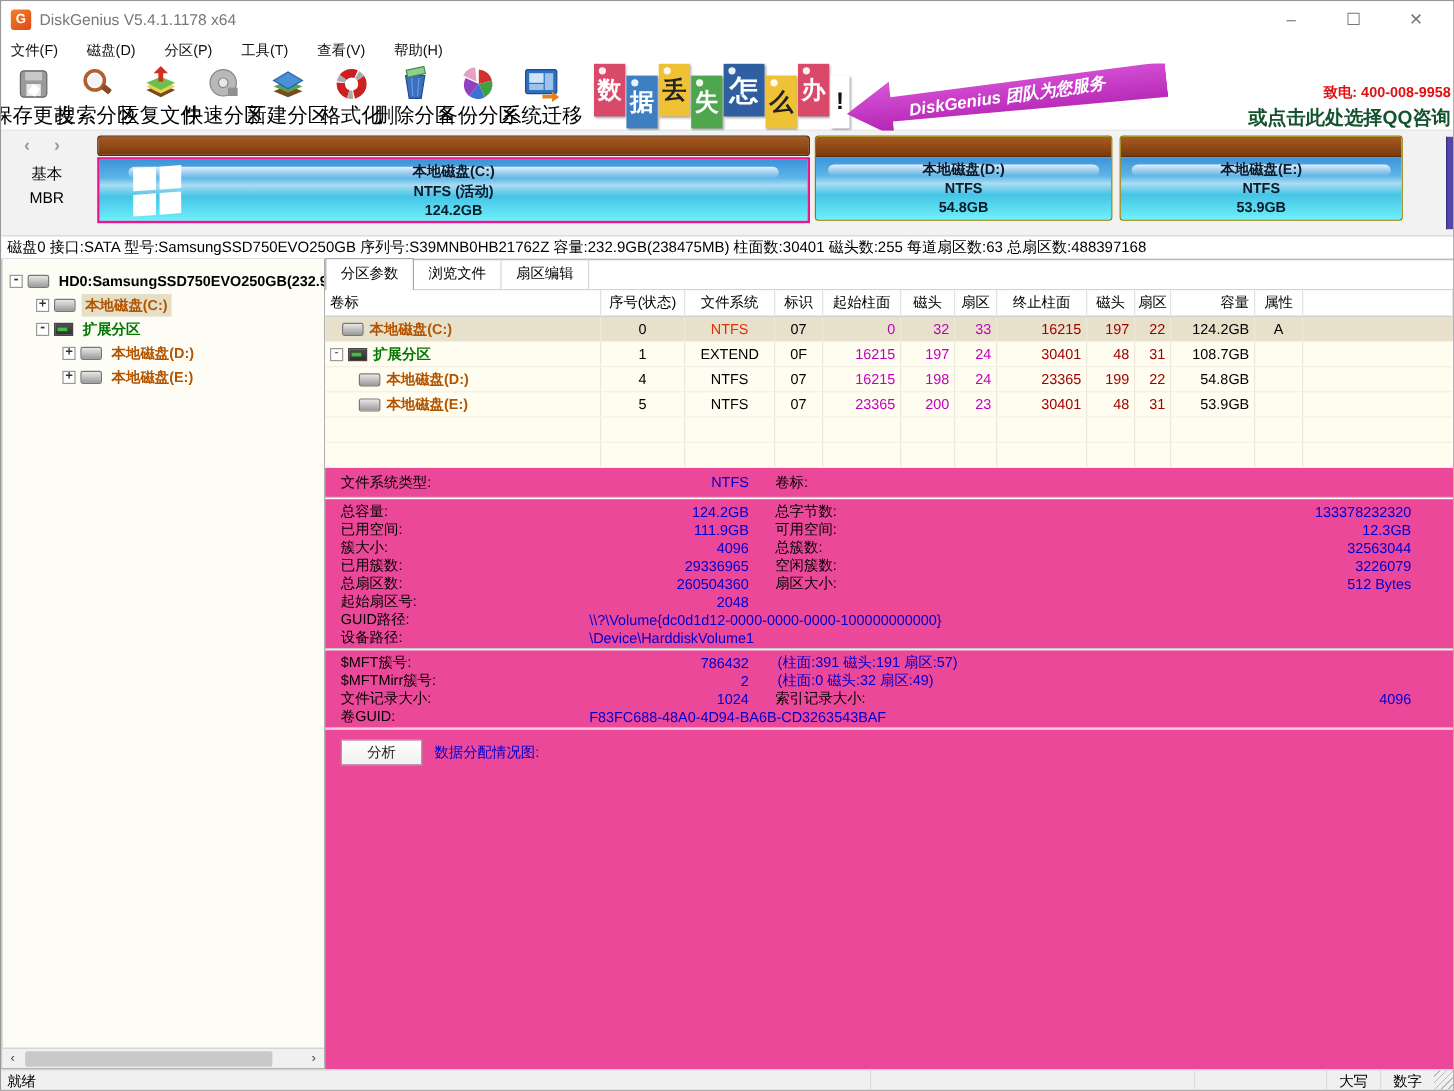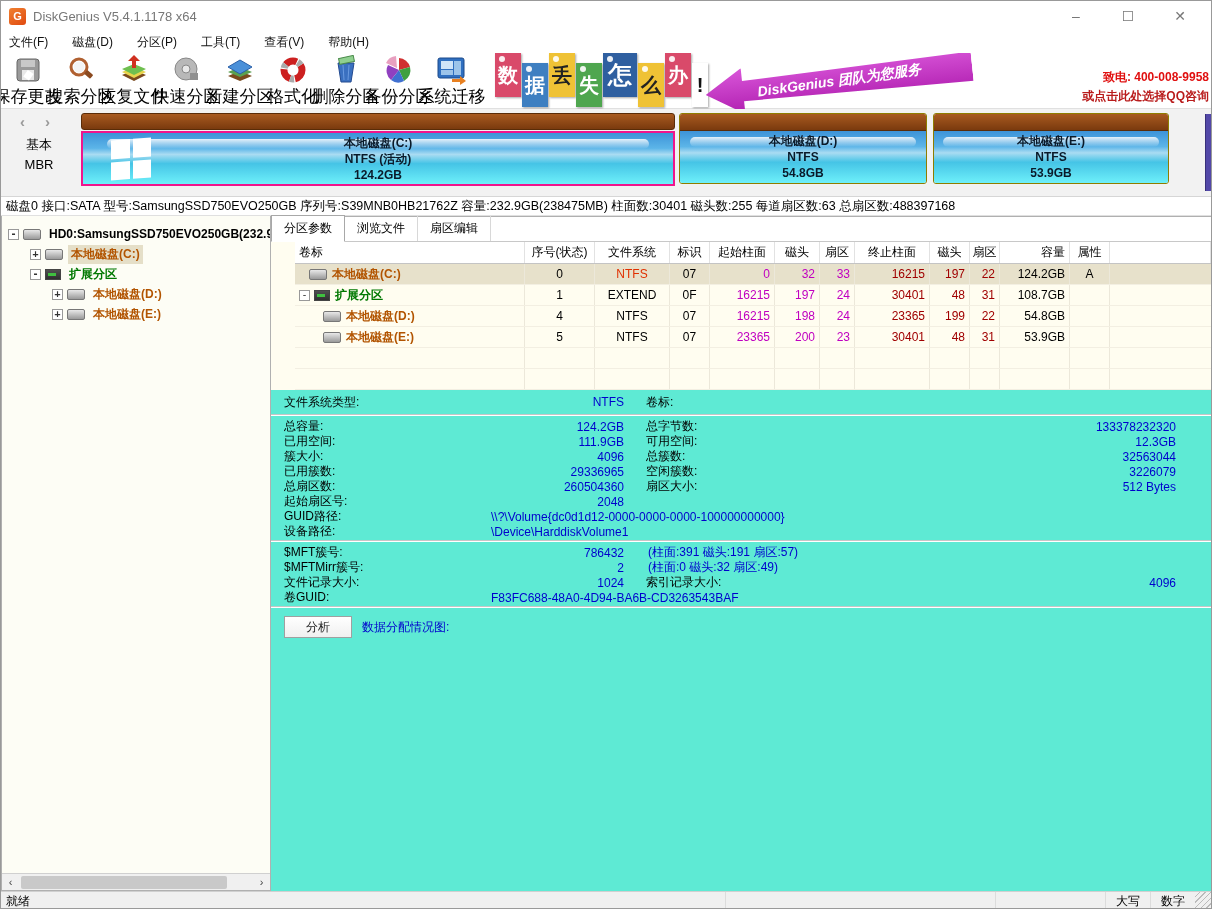--- a/index.html
+++ b/index.html
@@ -42,21 +42,21 @@
   .t7 { background:#d94a6a; color:#fff; }
   .t8 { background:#fff; color:#111; width: 16px; }
   .t8::before { display:none; }
   .banner-arrow { position:absolute; left: 212px; top: 5px; width: 268px; height: 46px;
     background: linear-gradient(180deg,#d956d9,#b01fb0);
     clip-path: polygon(0% 50%, 14% 0%, 14% 28%, 100% 16%, 100% 80%, 14% 72%, 14% 100%);
     display:flex; align-items:center; justify-content:center; transform: rotate(-6deg); }
   .banner-arrow span { color:#fff; font-weight:bold; font-style: italic; font-size: 14px; white-space: nowrap; transform: rotate(-2deg); }
   .banner-phone { position:absolute; right: 4px; top: 16px; text-align: right; }
   .banner-phone .phone { color: #e01010; font-weight: bold; font-size: 12px; }
-  .banner-phone .qq { color: #b91c1c; font-weight: bold; font-size: 12px; margin-top: 2px; }
+  .banner-phone .qq { color: #14532d; font-weight: bold; font-size: 16px; margin-top: 2px; }
   
   .partmap { height: 88px; background: #f2f2f2; border-bottom: 1px solid #d6d6d6; position: relative; }
   .map-nav { position:absolute; left:0; top:4px; width: 76px; text-align:center; }
   .nav-arrows { color:#9a9a9a; font-size: 15px; letter-spacing: 8px; font-weight:bold; }
   .map-type { margin-top: 6px; font-size: 13px; color:#000; }
   .map-scheme { margin-top: 3px; font-size: 13px; color:#000;text-align:center; }
   .pblock { position:absolute; top: 4px; display:flex; flex-direction: column; }
   .pblock .cap-bar { height: 17px; border: 1px solid #5a2c08; border-radius: 3px;
     background: linear-gradient(180deg,#a85a20,#7a3a0e); }
   .cap-dots { background-image: radial-gradient(circle, #7fdf90 1px, transparent 1.3px);
@@ -101,21 +101,21 @@
   .hs-arrow { width: 17px; text-align:center; color:#444; font-size: 11px; }
   .hs-track { flex:1; height: 15px; position: relative; }
   .hs-thumb { position:absolute; left: 2px; top: 1px; height: 13px; width: 88%; background: #c9c9c9; border-radius: 2px; }
   
   .rightpanel { flex: 1; display:flex; flex-direction: column; background: #ededf1; border-top: 1px solid #b0b0b0; }
   .tabbar { height: 25px; background: #fff; display:flex; align-items:flex-end; border-bottom: 1px solid #c8c8c8; }
   .tab { padding: 4px 12px 4px 12px; border-right: 1px solid #d8d8d8; color:#000; }
   .tab.active { border: 1px solid #a8a8a8; border-bottom: 1px solid #fff; background: #fff; font-weight: normal; margin-bottom: -1px; }
   
   .ptable { background: #fffdf0; }
-  .trow { display: flex; height: 21px; align-items: flex-end; border-bottom: 1px solid #f3efe2; margin-left: 24px; }
+  .trow { display: flex; height: 21px; align-items: flex-end; border-bottom: 1px solid #f3efe2; }
   .thead { background: #fff; border-bottom: 1px solid #c4c4c4; height: 22px; }
   .tcell { height: 100%; display:flex; align-items:center; padding: 0 4px; border-right: 1px solid #ece8da; overflow:hidden; white-space:nowrap; }
   .thead .tcell { border-right: 1px solid #e2e2e2; justify-content: center; }
   .thead .tcell.c-name { justify-content: flex-start; }
   .thead .tcell.c-cap { justify-content: flex-end; }
   .c-name { width: 230px; }
   .c-seq  { width: 70px; justify-content: center; }
   .c-fs   { width: 75px; justify-content: center; }
   .c-id   { width: 40px; justify-content: center; }
   .c-scyl { width: 65px; justify-content: flex-end; }
@@ -128,21 +128,21 @@
   .c-attr { width: 40px; justify-content: center; }
   .c-fill { flex: 1; border-right: none; }
   .trow.selected { background: #e7e1cb; }
   .name-bold { font-weight: bold; }
   .v-start { color: #c000c0; }
   .v-end { color: #a00000; }
   .fs-red { color: #e03000; }
   .indent1 { padding-left: 14px; }
   .indent2 { padding-left: 28px; }
   
-  .details { flex: 1; background: #5eead4; padding-top: 2px; }
+  .details { flex: 1; background: #ec4899; padding-top: 2px; }
   .groove { border-top: 1px solid #c6c6c6; border-bottom: 1px solid #ffffff; margin: 2px 0; }
   .drow { display: grid; grid-template-columns: 172px 190px 200px 330px; padding-left: 13px; height: 15px; align-items:center; }
   .drow.band { height: 20px; }
   .dlabel { color: #000; }
   .dvalue { color: #0000cc; text-align: right; padding-right: 22px; }
   .dvalue2 { color: #0000cc; text-align: right; }
   .dlong { grid-column: 2 / 5; color:#0000cc; padding-left: 35px; text-align:left; }
   .dextra { grid-column: 3 / 5; color:#0000cc; padding-left: 2px; }
   .btnrow { display:flex; align-items:center; margin: 8px 0 0 13px; }
   .analyze-btn { width: 68px; height: 22px; background: linear-gradient(180deg,#ffffff,#f0f0f0);

